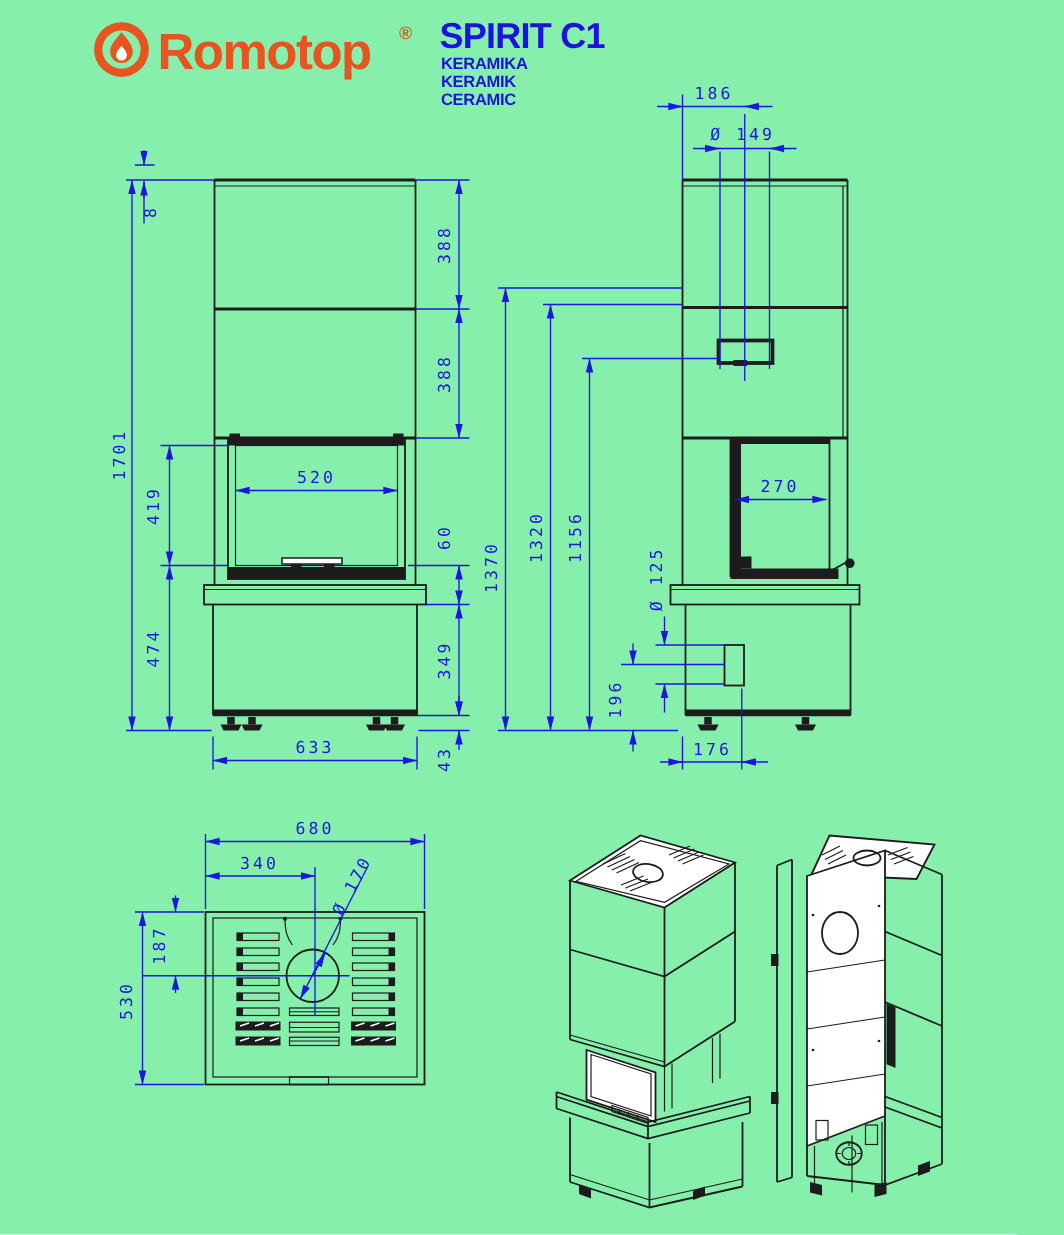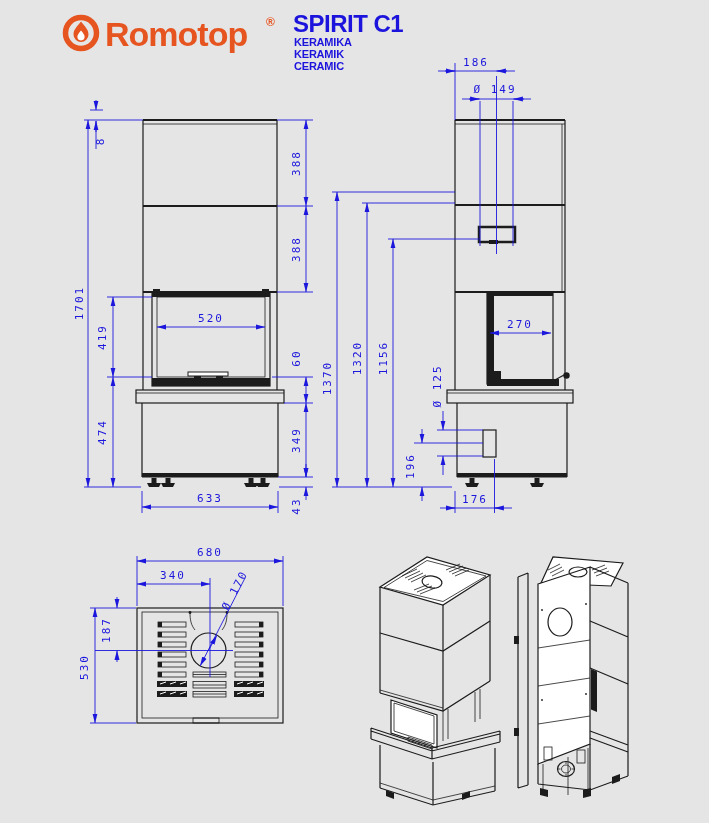--- a/index.html
+++ b/index.html
@@ -1,16 +1,16 @@
 <!DOCTYPE html>
 <html><head>
 <meta charset="utf-8">
 <style>
   html,body{margin:0;padding:0;background:#ffffff;}
-  .sheet{position:relative;width:709px;height:823px;background:#e5e5e5;font-family:"Liberation Sans",sans-serif;overflow:hidden;}
+  .sheet{position:relative;width:709px;height:823px;background:#86efac;font-family:"Liberation Sans",sans-serif;overflow:hidden;}
   svg{display:block;}
   .ln{stroke:#1c1c1c;stroke-width:1.2;fill:none;}
   .lnT{stroke:#1c1c1c;stroke-width:0.8;fill:none;}
   .ln2{stroke:#1c1c1c;stroke-width:2;fill:none;}
   .ln3{stroke:#1c1c1c;stroke-width:2.5;fill:none;}
   .fil{fill:#1c1c1c;stroke:none;}
   .wfil{fill:#ffffff;stroke:#1c1c1c;stroke-width:1;}
   .bl{stroke:#1c17dd;stroke-width:0.9;fill:none;}
   .dim{font-family:"DejaVu Sans Mono","Liberation Mono",monospace;font-size:11px;letter-spacing:2px;fill:#1c17dd;}
   .brand{font-family:"Liberation Sans",sans-serif;font-weight:bold;font-size:34px;fill:#e65420;letter-spacing:-1px;}

